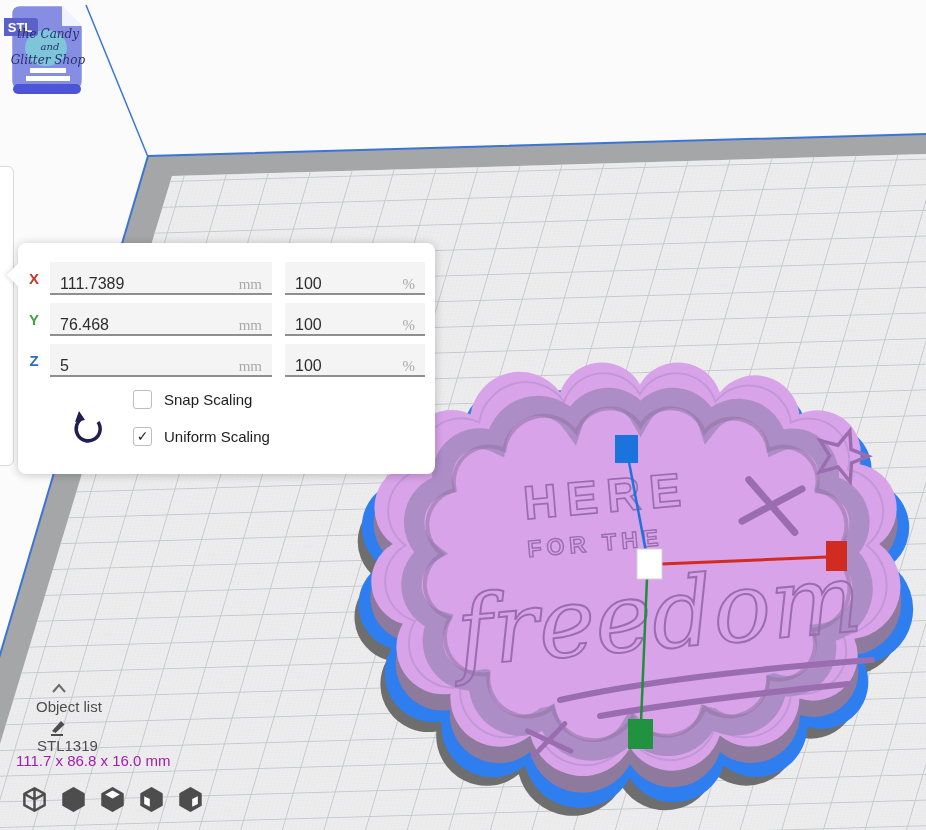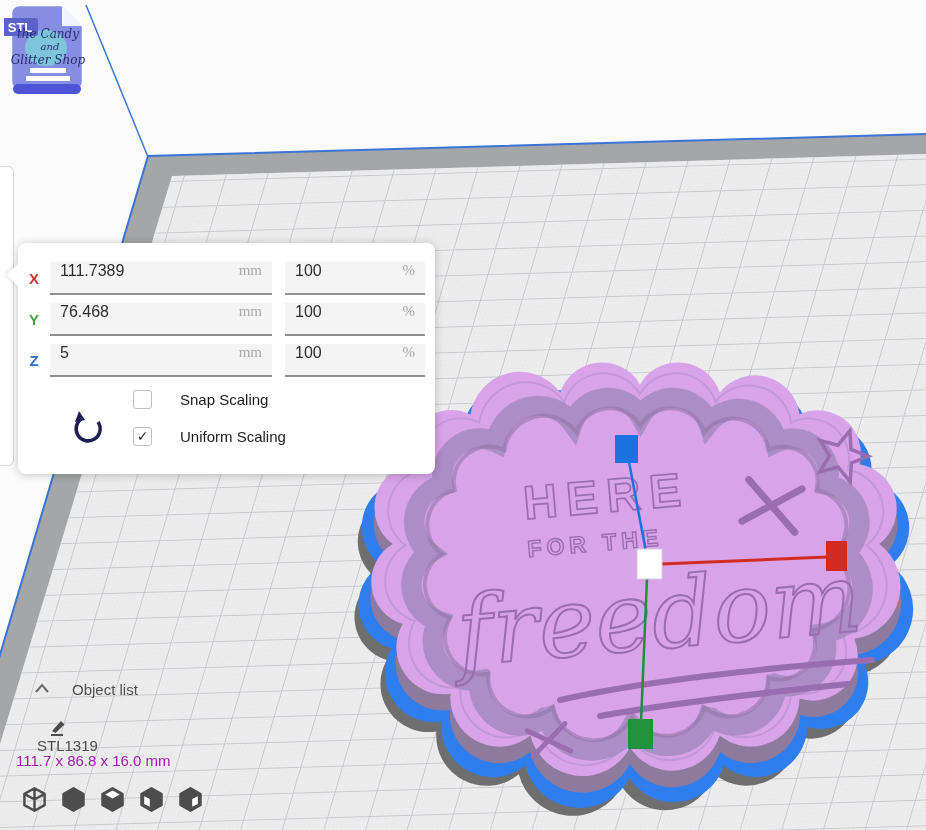--- a/index.html
+++ b/index.html
@@ -9,26 +9,26 @@
 
   
   .panel{position:absolute;left:18px;top:243px;width:417px;height:231px;background:#fff;
          border-radius:8px;box-shadow:0 1px 10px rgba(0,0,0,.22);}
   .panel .arrow{position:absolute;left:-8px;top:24px;width:16px;height:16px;background:#fff;
          transform:rotate(45deg);box-shadow:-2px 2px 4px rgba(0,0,0,.08);}
   .axisrow{position:absolute;left:0;width:100%;height:33px;display:flex;align-items:center;}
   .axisrow .axis{width:32px;text-align:center;font-size:15px;font-weight:700;}
   .axis-x{color:#c0392b}.axis-y{color:#45a145}.axis-z{color:#2e6bc9}
   .field{height:33px;background:#f4f4f4;border-bottom:2px solid #8f8f8f;display:flex;
-         align-items:flex-start;justify-content:space-between;padding:0 10px;box-sizing:border-box;}
+         align-items:flex-end;justify-content:space-between;padding:0 10px;box-sizing:border-box;}
   .field .val{font-size:16px;color:#2d2d2d;}
   .field .unit{font-size:15px;color:#a9a9a9;font-family:Liberation Serif, serif;}
   .f-mm{width:222px;margin-right:13px;}
   .f-pct{width:140px;gap:18px;}
-  .checkrow{position:absolute;left:115px;display:flex;align-items:center;height:20px;gap:16px;}
+  .checkrow{position:absolute;left:115px;display:flex;align-items:center;height:20px;}
   .cb{width:19px;height:19px;border:1px solid #bdbdbd;border-radius:3px;background:#fff;
       display:flex;align-items:center;justify-content:center;font-size:14px;color:#1d1d1d;
       box-sizing:border-box;}
   .cb-label{margin-left:12px;font-size:15px;color:#1c1c1c;}
   .resetbtn{position:absolute;left:52px;top:166px;width:38px;height:38px;cursor:pointer;}
   .objrow{position:absolute;display:flex;align-items:center;font-size:15px;color:#4d4d4d;}
   .dims{position:absolute;left:16px;top:752px;font-size:15px;color:#a21caf;}
   .cuberow{position:absolute;left:21px;top:786px;display:flex;gap:12px;}
   .cubebtn{width:27px;height:27px;cursor:pointer;}
 
@@ -195,21 +195,21 @@
       <span class="cb-label">Snap Scaling</span>
     </div>
     <div class="checkrow" style="top:183px;">
       <span class="cb">
           <span>✓</span>
         </span>
       <span class="cb-label">Uniform Scaling</span>
     </div>
   </div>
 
-  <div class="objrow" style="left:32px;top:680px;">
+  <div class="objrow" style="left:16px;top:680px;flex-direction:column;">
     <svg width="20" height="18" viewBox="0 0 20 18">
       <polyline points="4,12 10,5 16,12" fill="none" stroke="#6b6b6b" stroke-width="2"></polyline>
     </svg>
     <span style="margin-left:20px;">Object list</span>
   </div>
 
   <div class="objrow" style="left:18px;top:717px;flex-direction:column;">
     <svg width="20" height="20" viewBox="0 0 20 20">
       <path d="M4 14 L13 4 L16.5 7.5 L7.5 16 Z" fill="#4d4d4d"></path>
       <line x1="3" y1="18" x2="15" y2="18" stroke="#4d4d4d" stroke-width="2"></line>

